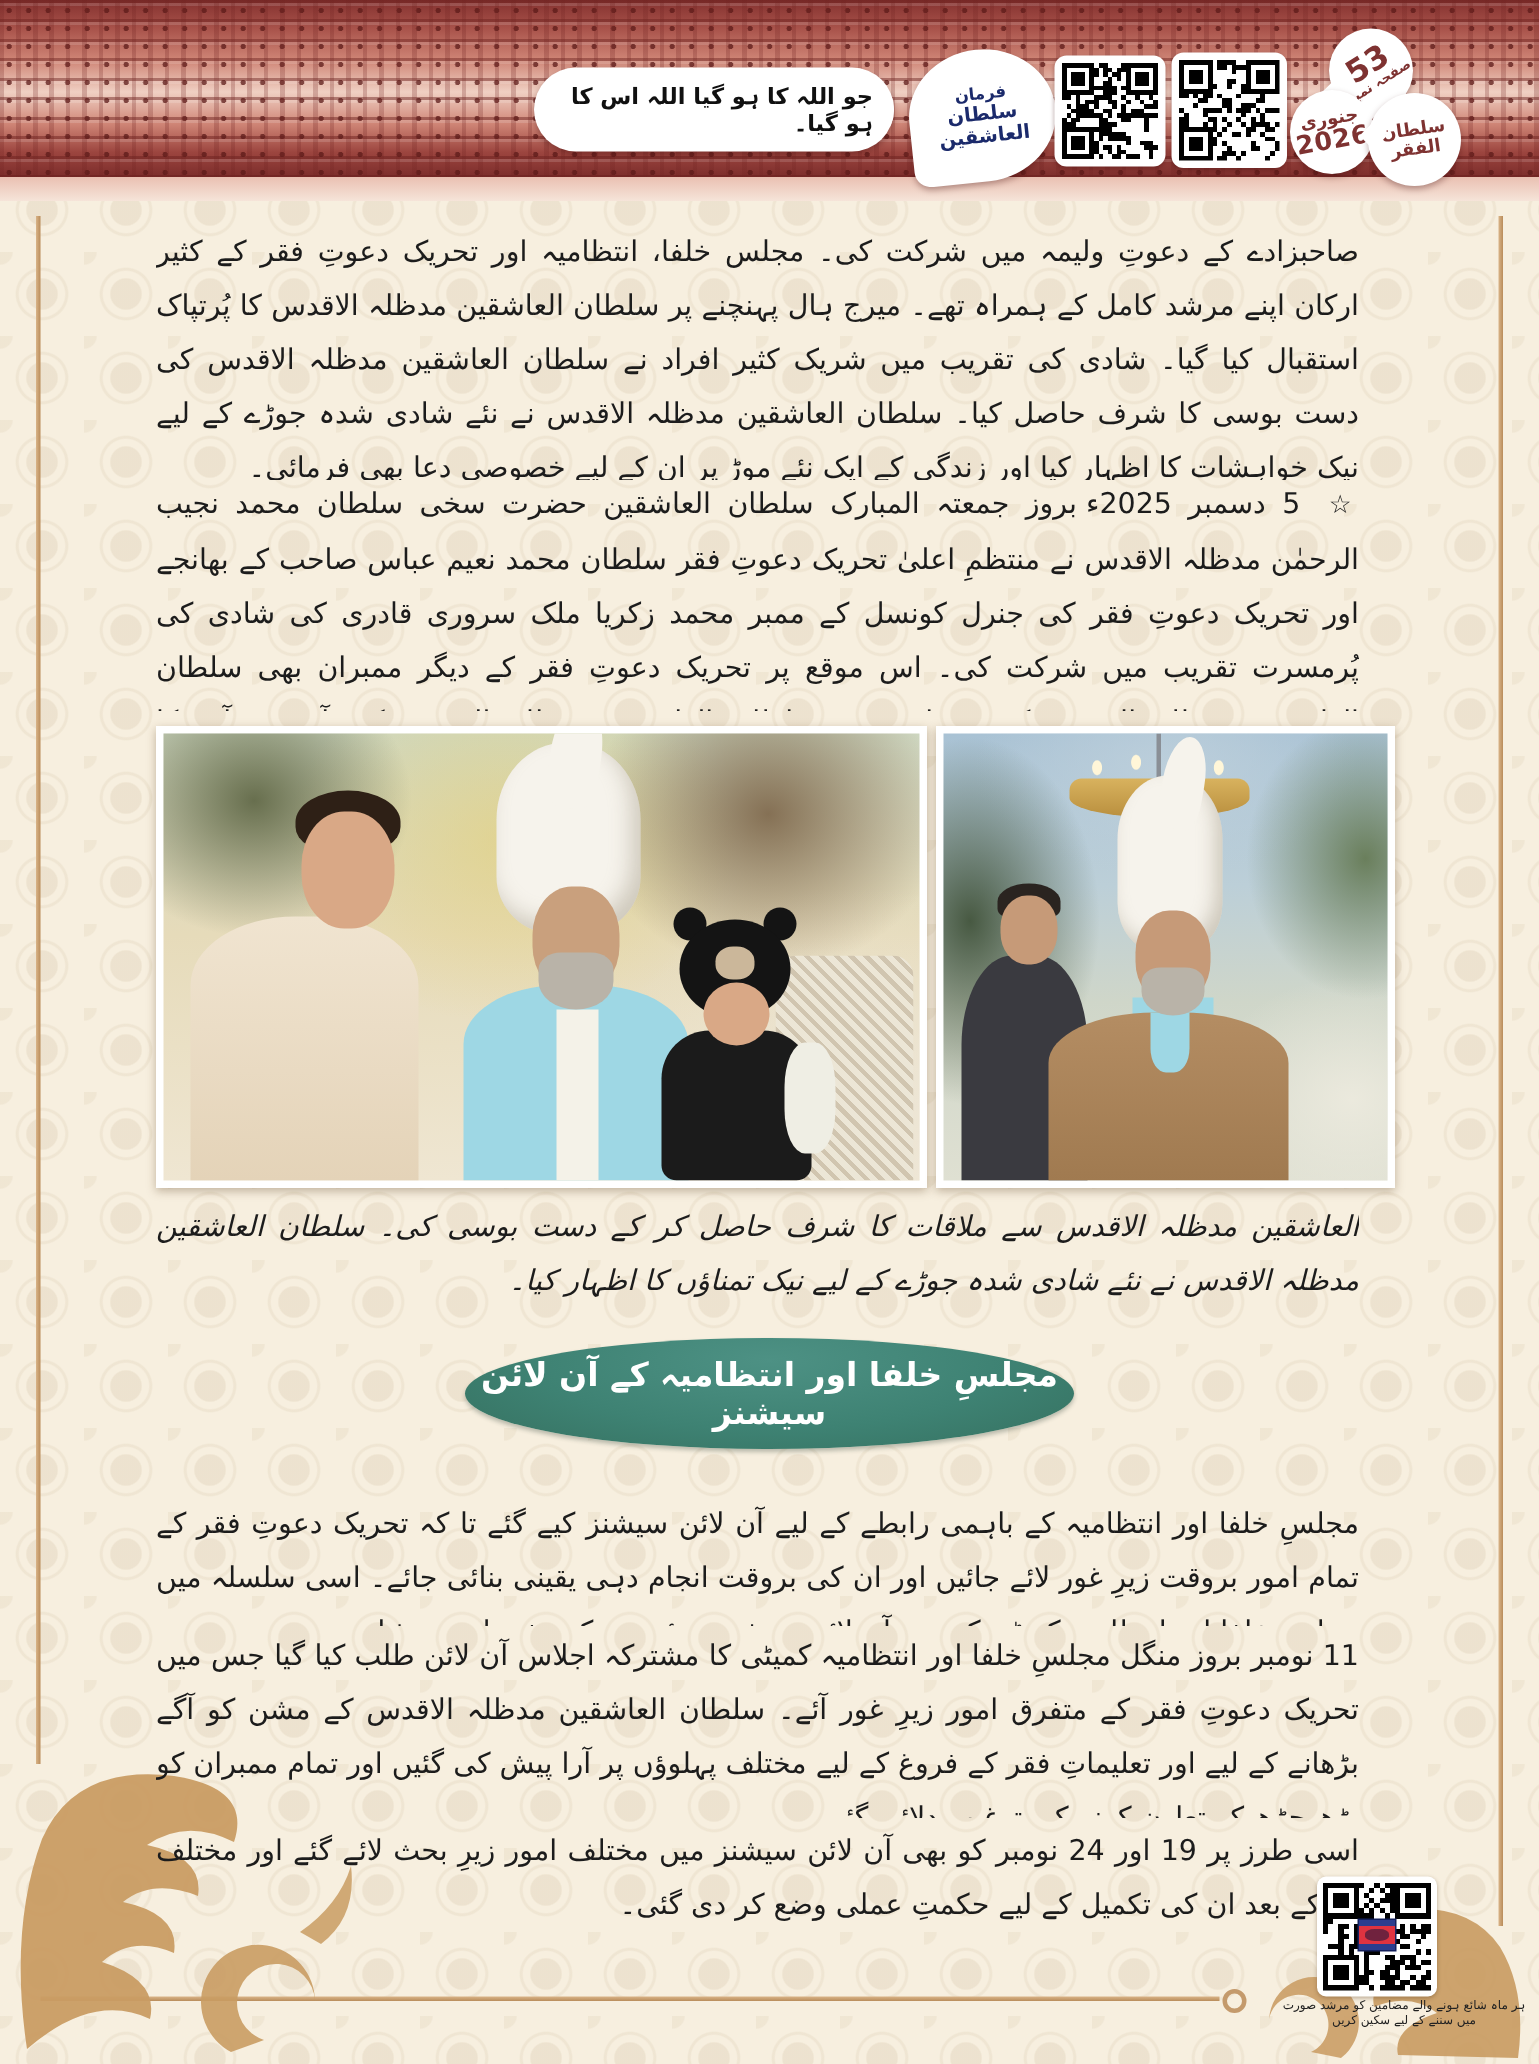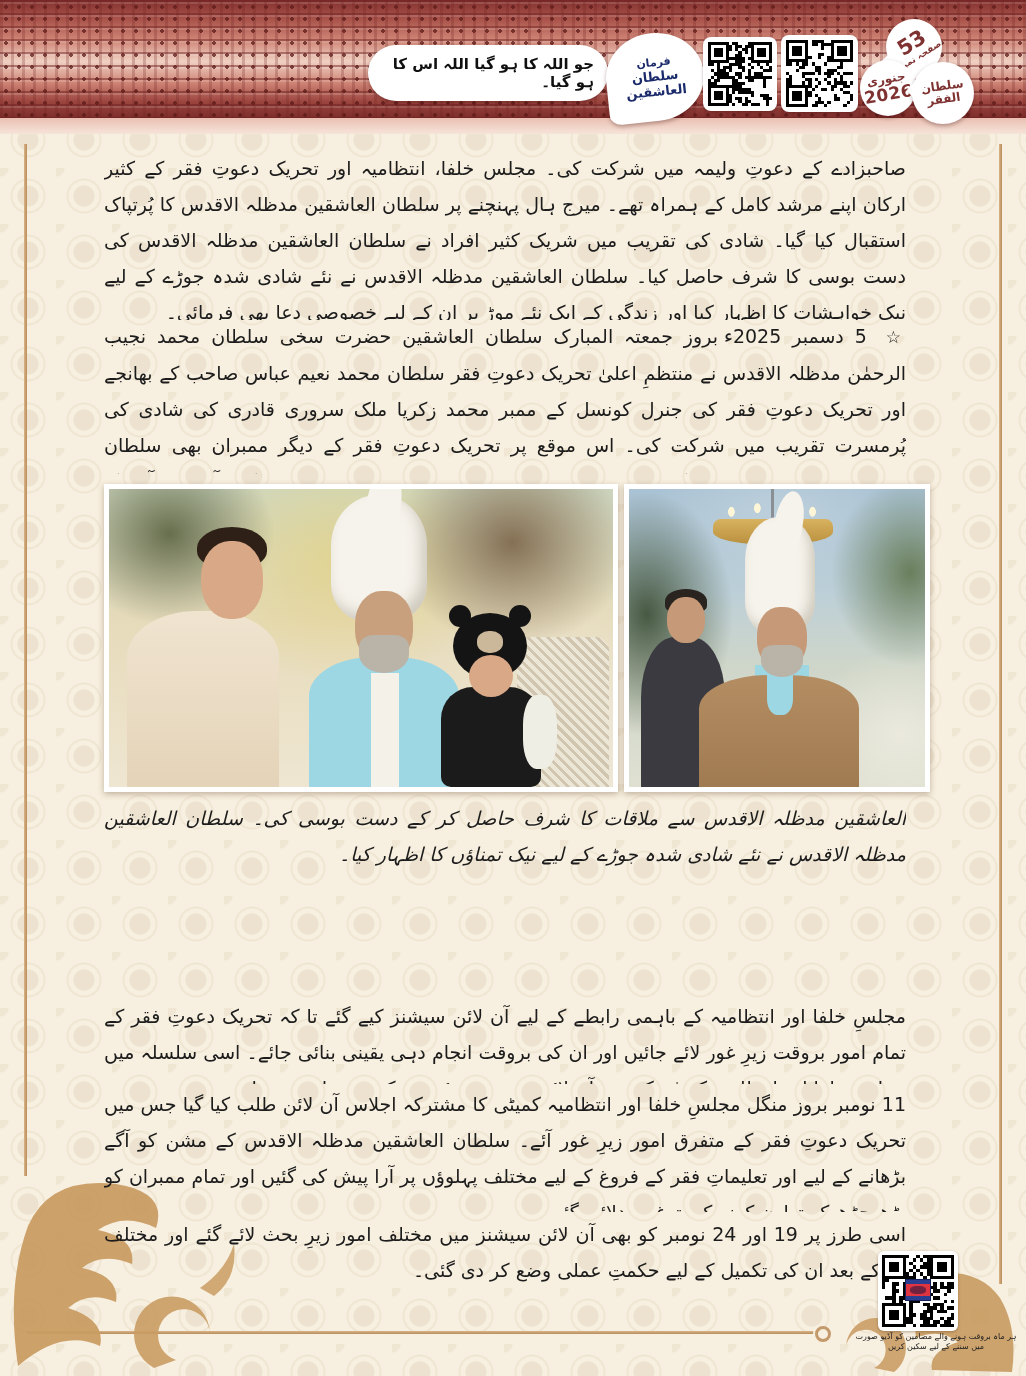--- a/index.html
+++ b/index.html
@@ -19,21 +19,21 @@
     background:
       repeating-linear-gradient(90deg, rgba(114,36,34,.25) 0 3px, rgba(255,255,255,0) 3px 11px),
       radial-gradient(3px 3px at 6px 7px, rgba(92,26,24,.75) 55%, rgba(0,0,0,0) 62%),
       repeating-linear-gradient(180deg, rgba(104,30,28,.45) 0 2px, rgba(255,255,255,.14) 2px 4px, rgba(255,255,255,0) 4px 13px),
       linear-gradient(180deg,#84312f 0%,#a8524a 16%,#cf8576 34%,#f0d0c3 52%,#cf8576 70%,#9c453f 86%,#7c2d2b 100%);
     background-size:auto,13px 12px,auto,auto;
   }
   .header-strip{position:absolute;left:0;top:118px;width:100%;height:16px;
     background:linear-gradient(180deg,#eac0b2,#f6e4d9);}
   .farman-pill{
-    position:absolute;left:368px;top:45px;width:240px;height:56px;background:#fff;
+    position:absolute;left:356px;top:45px;width:240px;height:56px;background:#fff;
     border-radius:28px;box-shadow:0 2px 4px rgba(60,10,10,.35);
     display:flex;align-items:center;justify-content:flex-start;direction:rtl;
     font-size:15px;font-weight:bold;color:#101010;overflow:hidden;padding:0 14px;box-sizing:border-box;
   }
   .farman-pill::after{content:"";position:absolute;right:-5px;top:22px;width:14px;height:14px;background:#fff;transform:rotate(45deg);}
   .farman-bubble{
     position:absolute;left:606px;top:33px;width:98px;height:88px;background:#fff;
     border-radius:50% 50% 50% 12%;box-shadow:0 2px 4px rgba(60,10,10,.35);
     display:flex;flex-direction:column;align-items:center;justify-content:center;direction:rtl;
     color:#1b2a6b;transform:rotate(-6deg);overflow:hidden;text-align:center;
@@ -520,20 +520,23 @@
         <div class="el2-face"></div>
         <div class="el2-beard"></div>
       </div>
     </figure>
   </div>
 
   <p class="para p3" dir="rtl">
     <span>العاشقین مدظلہ الاقدس سے ملاقات کا شرف حاصل کر کے دست بوسی کی۔ سلطان العاشقین مدظلہ الاقدس نے نئے شادی شدہ جوڑے کے لیے نیک تمناؤں کا اظہار کیا۔</span>
   </p>
 
+  <div class="banner">
+    <span>مجلسِ خلفا اور انتظامیہ کے آن لائن سیشنز</span>
+  </div>
 
   <p class="para p4" dir="rtl">
     <span>مجلسِ خلفا اور انتظامیہ کے باہمی رابطے کے لیے آن لائن سیشنز کیے گئے تا کہ تحریک دعوتِ فقر کے تمام امور بروقت زیرِ غور لائے جائیں اور ان کی بروقت انجام دہی یقینی بنائی جائے۔ اسی سلسلہ میں مجلسِ خلفا اور انتظامیہ کمیٹی کے چند آن لائن سیشنز ہوئے جن کی تفصیل درج ذیل ہے۔</span>
   </p>
   <p class="para p5" dir="rtl">
     <span>11 نومبر بروز منگل مجلسِ خلفا اور انتظامیہ کمیٹی کا مشترکہ اجلاس آن لائن طلب کیا گیا جس میں تحریک دعوتِ فقر کے متفرق امور زیرِ غور آئے۔ سلطان العاشقین مدظلہ الاقدس کے مشن کو آگے بڑھانے کے لیے اور تعلیماتِ فقر کے فروغ کے لیے مختلف پہلوؤں پر آرا پیش کی گئیں اور تمام ممبران کو بڑھ چڑھ کر تعاون کرنے کی ترغیب دلائی گئی۔</span>
   </p>
   <p class="para p6" dir="rtl">
     <span>اسی طرز پر 19 اور 24 نومبر کو بھی آن لائن سیشنز میں مختلف امور زیرِ بحث لائے گئے اور مختلف آرا کے بعد ان کی تکمیل کے لیے حکمتِ عملی وضع کر دی گئی۔</span>
   </p>
@@ -694,15 +697,15 @@
         </g>
       </svg>
     </div>
   <div class="qr-logo">
     <div class="lb"></div>
     <div class="lr">
         <i></i>
       </div>
     <div class="lb"></div>
   </div>
-  <div class="qr-caption" dir="rtl">ہر ماہ بروقت ہونے والے مضامین کو آڈیو صورت میں سننے کے لیے سکین کریں</div>
+  <div class="qr-caption" dir="rtl">ہر ماہ شائع ہونے والے مضامین کو مرشد صورت میں سننے کے لیے سکین کریں</div>
 
 </div>
 
 </body></html>

